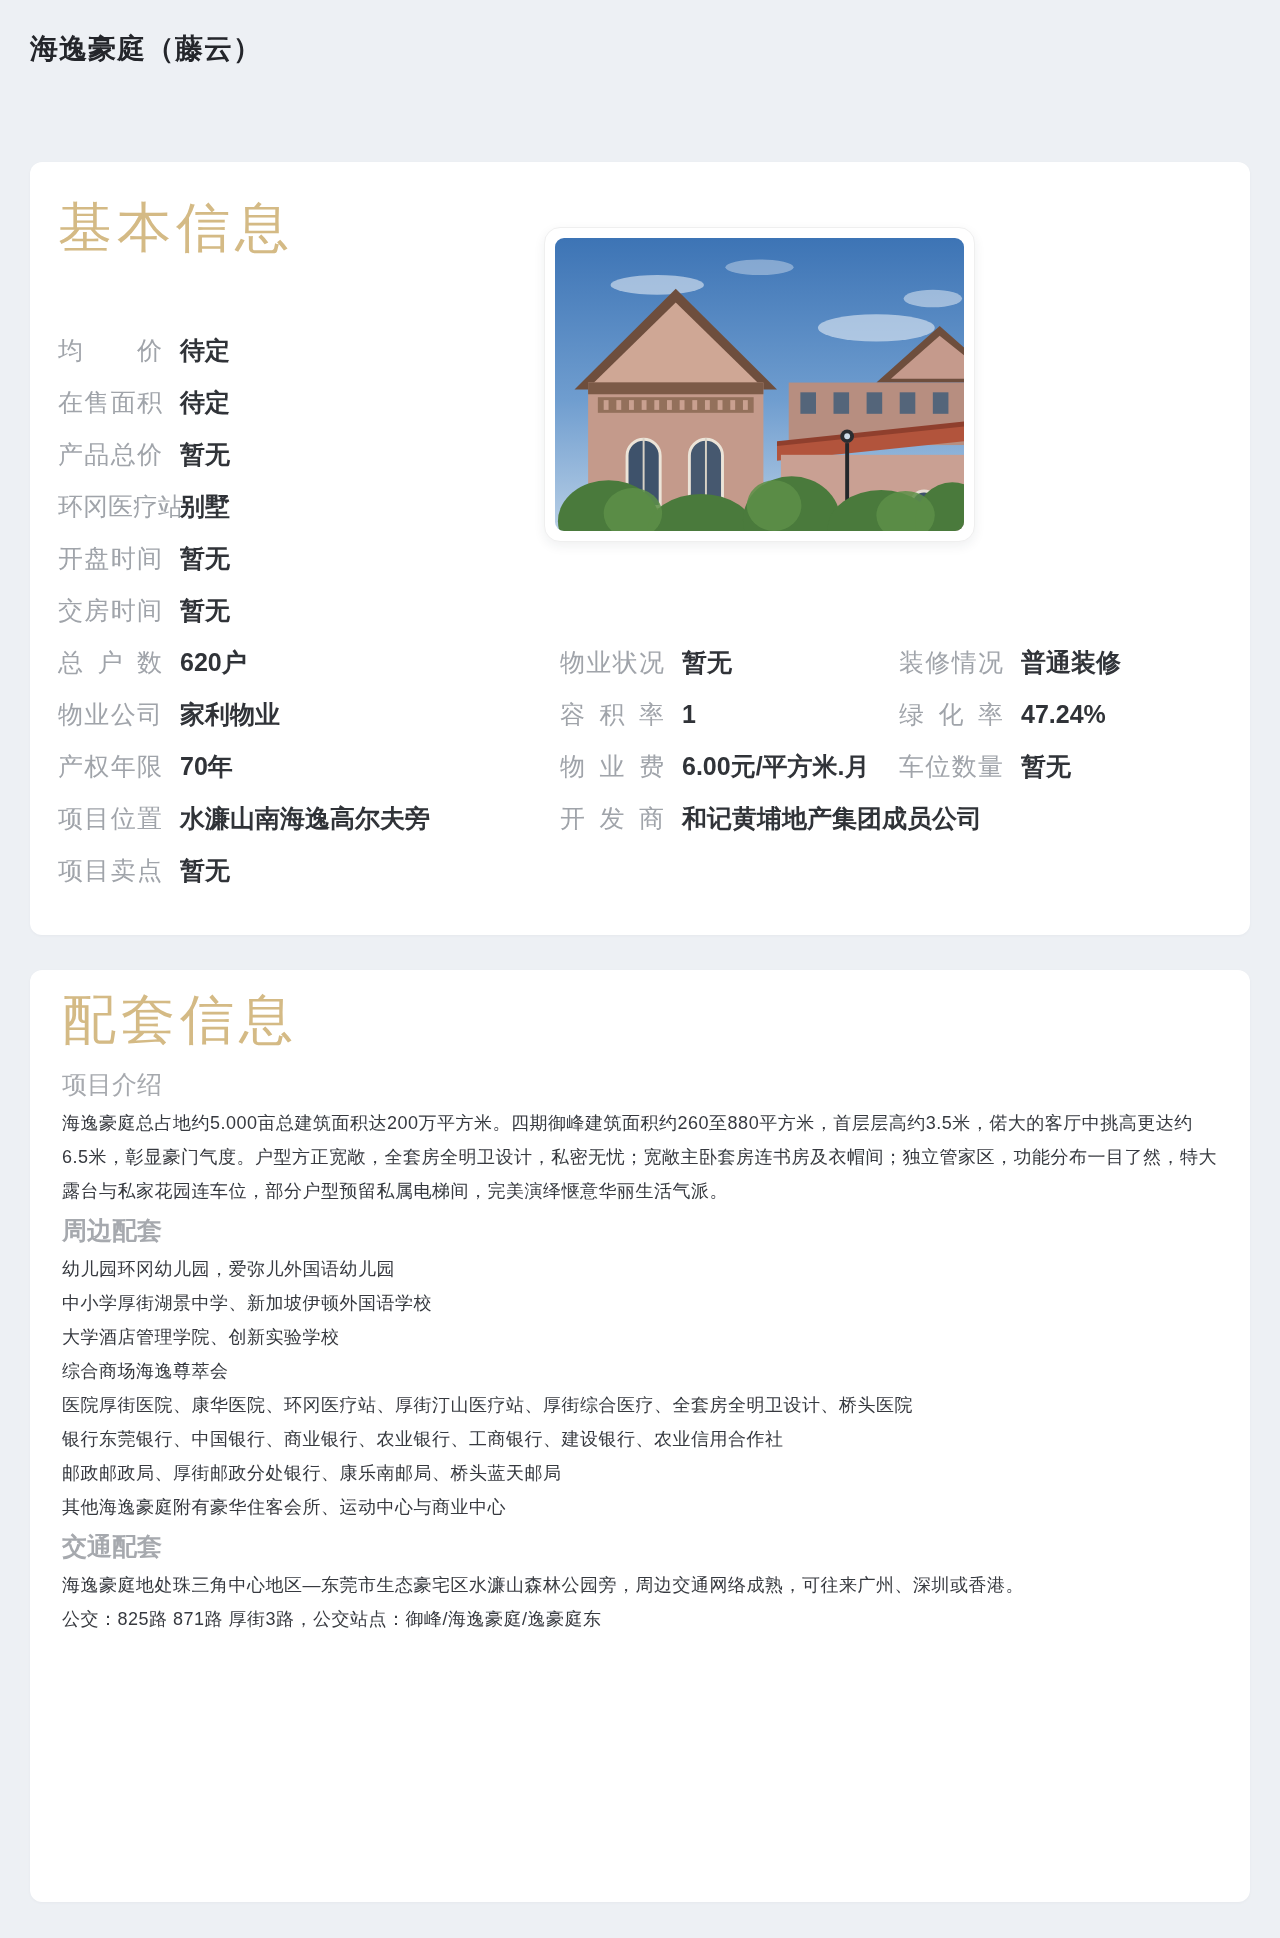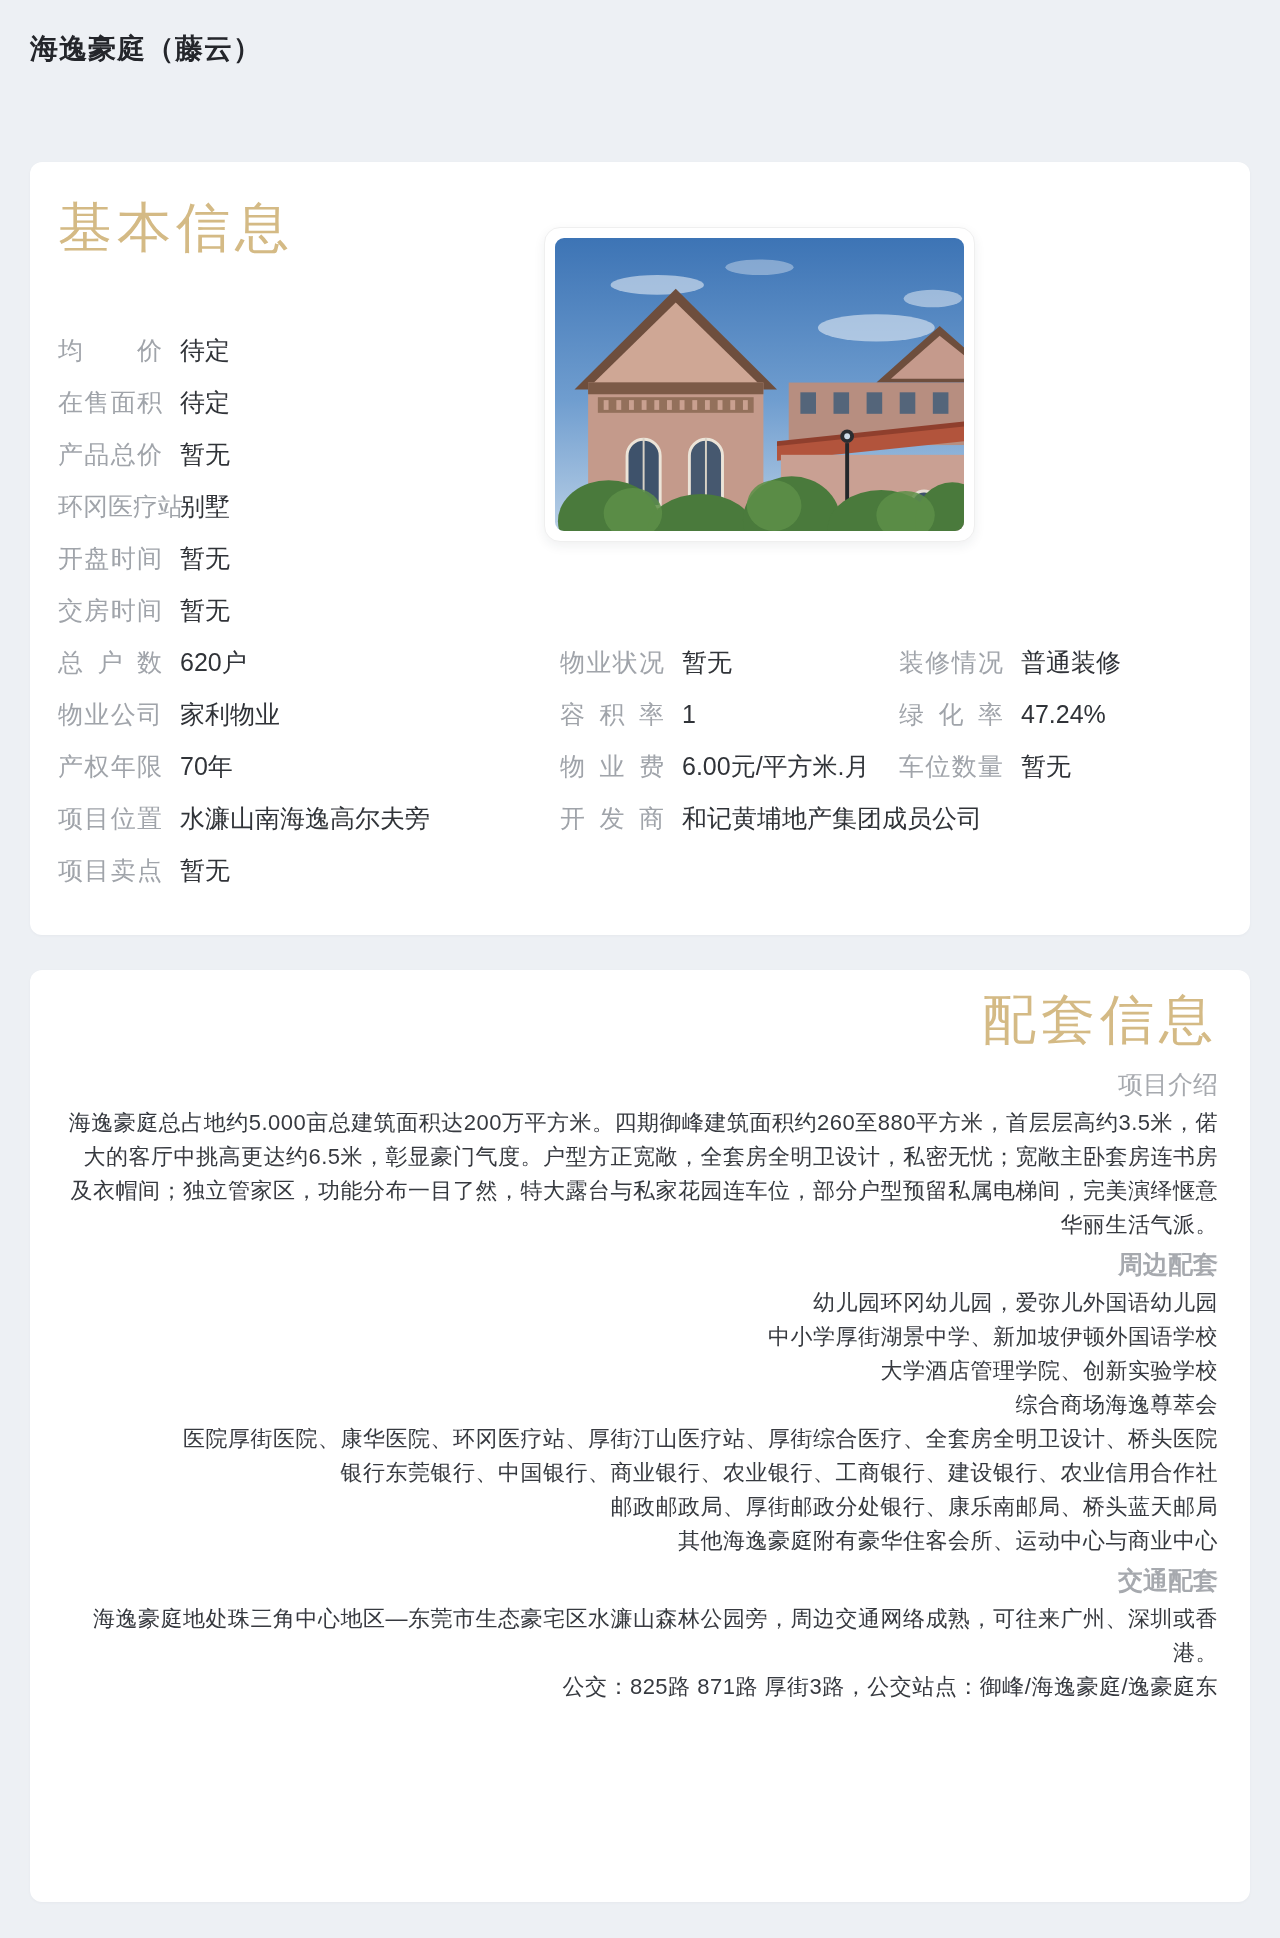--- a/index.html
+++ b/index.html
@@ -14,52 +14,52 @@
     position:absolute; left:30px; top:30px;
     font-size:28px; font-weight:700; color:#24262b; letter-spacing:1px;
   }
   .card {
     position:absolute; left:30px; width:1220px;
     background:#ffffff; border-radius:12px;
     box-shadow:0 1px 3px rgba(40,50,70,.04);
     padding-left:20px;
   }
   .card1 { top:162px; height:773px; }
-  .card2 { top:970px; height:932px; padding:12px 32px 43px; overflow:hidden;text-align:right; }
+  .card2 { top:970px; height:932px; padding:12px 32px 43px; overflow:hidden; }
   h2.gold {
     color:#d4ba85; font-weight:500; font-size:54px; letter-spacing:5px; line-height:1.18;
   }
   .card1 h2.gold { position:absolute; left:28px; top:34px; }
   .card2 h2.gold { margin-top:6px; }
 
   
   .field { position:absolute; height:32px; font-size:25px; line-height:32px; white-space:nowrap; }
   .flabel {
     display:inline-block; width:104px; vertical-align:top;
     color:#a0a4aa; text-align:justify; text-align-last:justify; text-justify:inter-character;
   }
-  .fvalue { display:inline-block; margin-left:18px; color:#303338; font-weight:400; vertical-align:top; }
+  .fvalue { display:inline-block; margin-left:18px; color:#303338; font-weight:700; vertical-align:top; }
   .lcol { left:28px; }
   .mcol { left:530px; }
   .rcol { left:869px; }
 
   
   .photo-card {
     position:absolute; left:514px; top:65px; width:431px; height:315px;
     background:#fff; border:1px solid #efefef; border-radius:16px; padding:10px;
     box-shadow:0 4px 12px rgba(30,40,60,.07);
   }
   .photo-card svg { width:409px; height:293px; border-radius:9px; display:block; }
 
   
   .seclabel { color:#a6a9ae; font-size:25px; line-height:28px; }
   .sec0 .seclabel { margin-top:18px; }
   .sec1 .seclabel, .sec2 .seclabel { margin-top:8px;font-weight:bold; }
   .sec .body { margin-top:8px; }
-  .line { font-size:22px; line-height:34px; color:#36393f; letter-spacing:.5px; }
+  .line { font-size:18px; line-height:34px; color:#36393f; letter-spacing:.5px; }
 </style>
 </head>
 <body>
 
 <div class="page-title">海逸豪庭（藤云）</div>
 
 <div class="card card1">
   <h2 class="gold">基本信息</h2>
 
   <div class="field lcol" style="top:172px"><span class="flabel">均价</span><span class="fvalue">待定</span></div>

